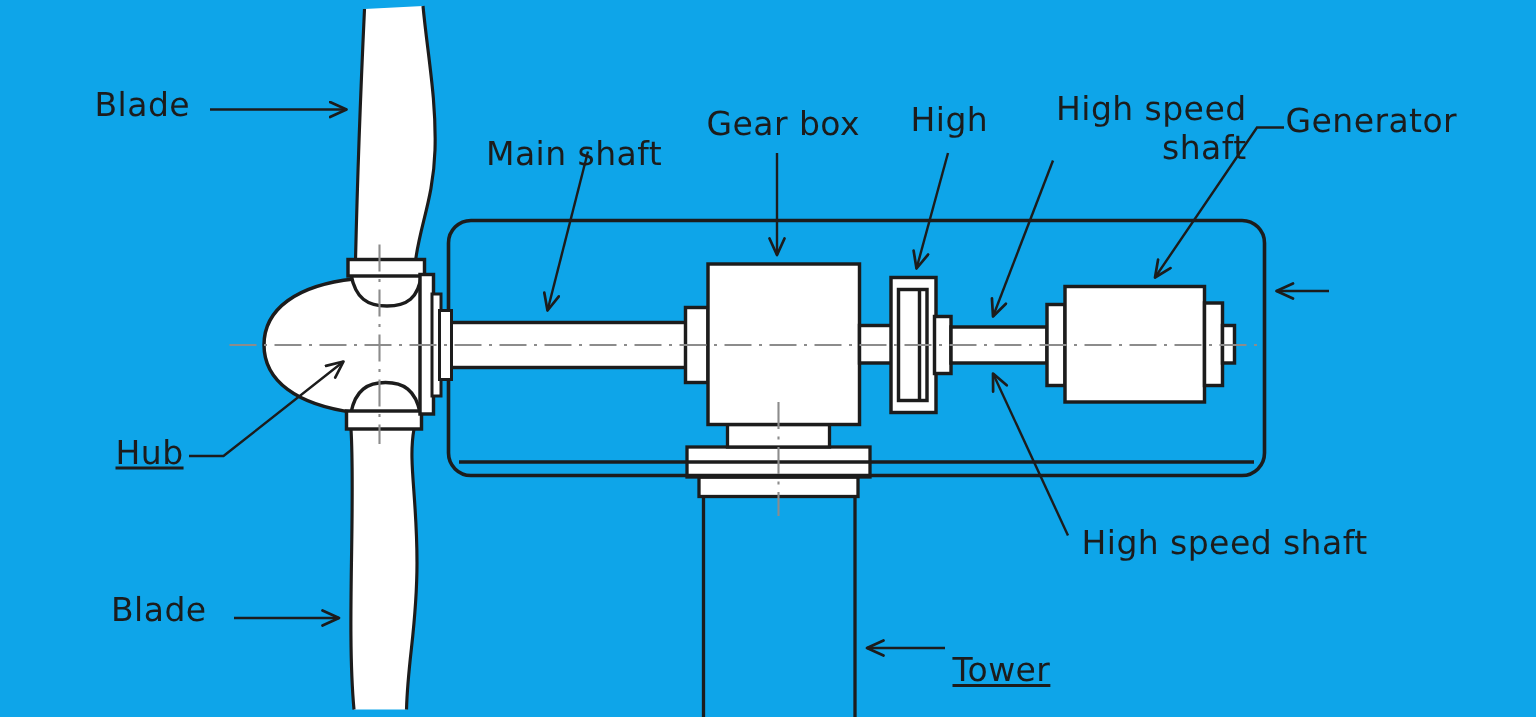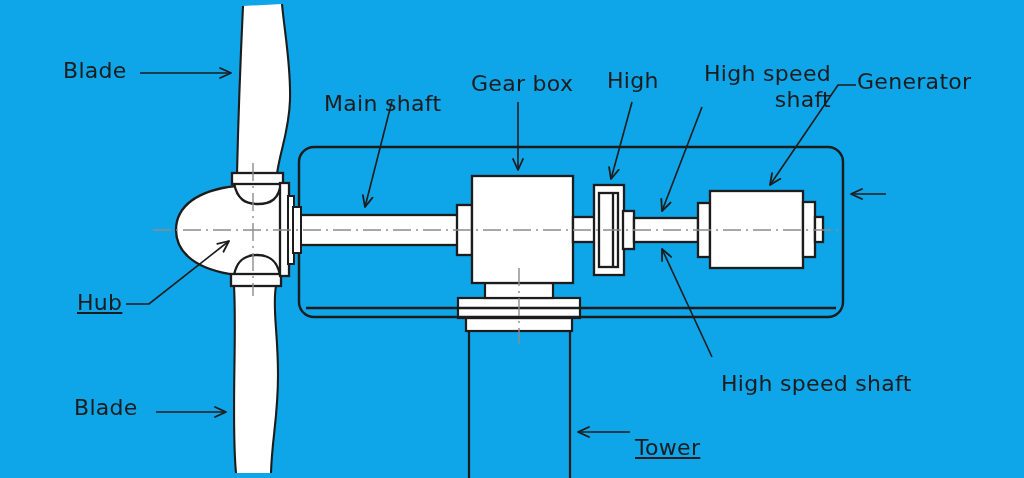--- a/index.html
+++ b/index.html
@@ -114,17 +114,17 @@
     </g>
   </svg>
 
   <div class="lbl" style="left:63px;  top:58px;">Blade</div>
   <div class="lbl" style="left:324px; top:67px;margin-top:24px;">Main shaft</div>
   <div class="lbl" style="left:471px; top:71px;">Gear box</div>
   <div class="lbl" style="left:607px; top:68px;">High</div>
   <div class="lbl" style="left:704px; top:61px;"><span>High speed</span><span class="l2">shaft</span></div>
   <div class="lbl" style="left:857px; top:69px;">Generator</div>
   <div class="lbl" style="left:77px;  top:290px;text-decoration:underline;">Hub</div>
-  <div class="lbl" style="left:721px; top:350px;margin-top:21px;">High speed shaft</div>
+  <div class="lbl" style="left:721px; top:350px;">High speed shaft</div>
   <div class="lbl" style="left:74px;  top:395px;">Blade</div>
   <div class="lbl" style="left:635px; top:435px;text-decoration:underline;">Tower</div>
 
 </div>
 
 </body></html>

